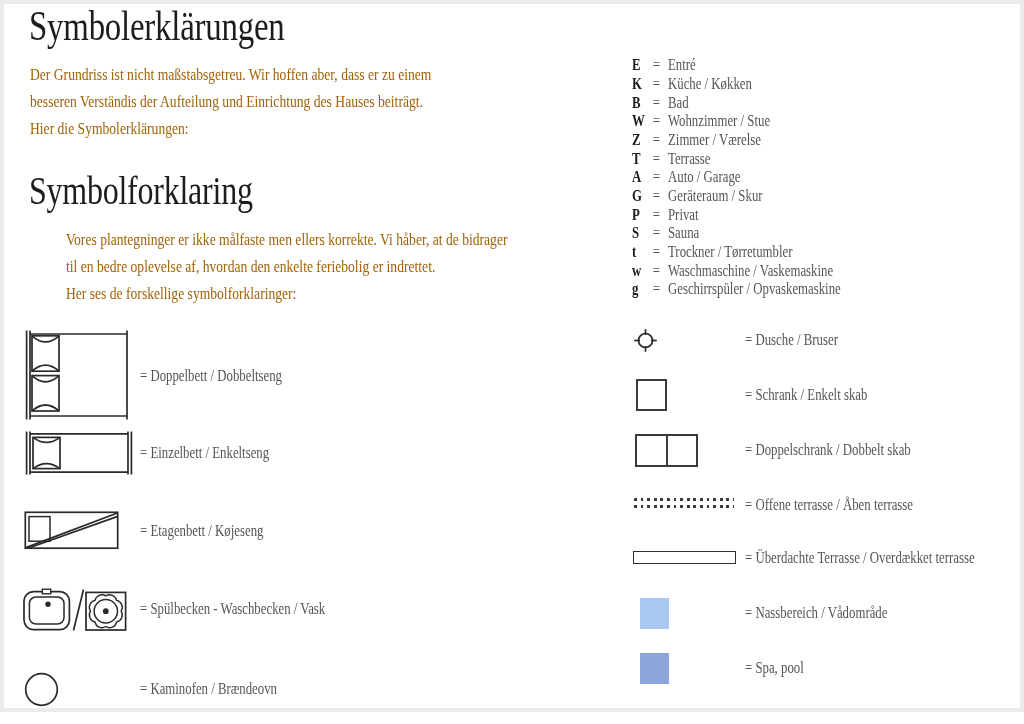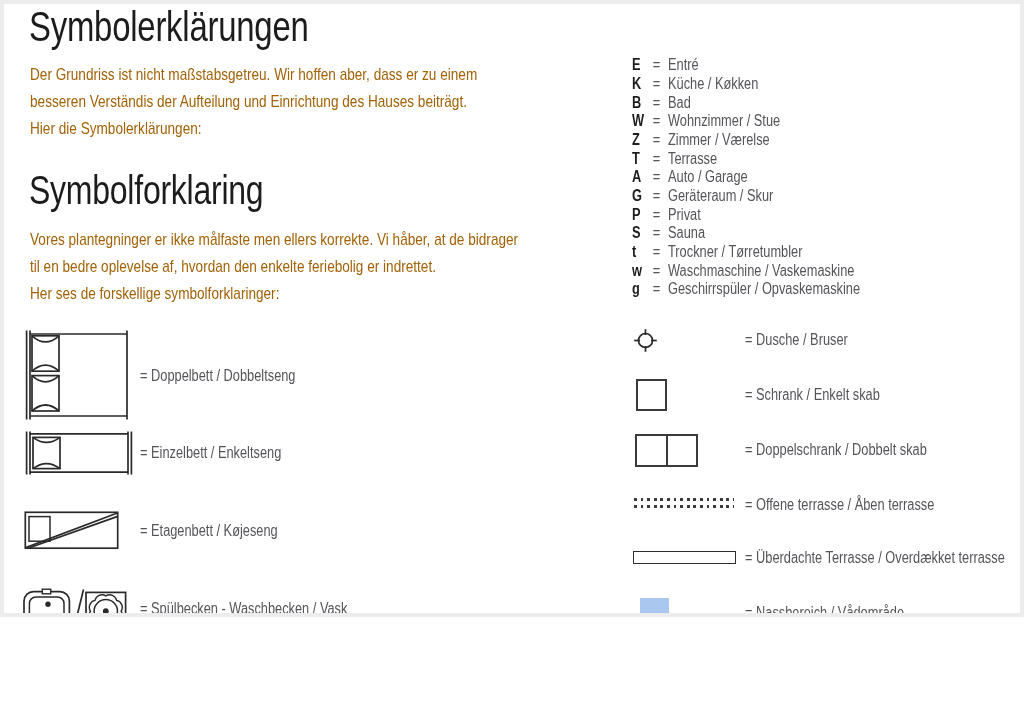--- a/index.html
+++ b/index.html
@@ -1,32 +1,32 @@
 <!DOCTYPE html>
 <html><head>
 <meta charset="utf-8">
 <style>
   html,body{margin:0;padding:0;background:#ffffff;}
   .page{
-    position:relative;width:1024px;height:617px;background:#fff;overflow:hidden;
-    font-family:Liberation Sans, sans-serif;color:#545559;
+    position:relative;width:1024px;height:712px;background:#fff;overflow:hidden;
+    font-family:Liberation Serif, serif;color:#545559;
   }
   .edge{position:absolute;inset:0;border:4px solid #ececec;pointer-events:none;}
   .h1{
     position:absolute;left:29px;top:1px;font-size:43px;line-height:50px;color:#1c1c1c;
     white-space:nowrap;transform:scaleX(.765);transform-origin:0 0;letter-spacing:-.3px;
   }
   .h2{
     position:absolute;left:29px;top:166px;font-size:41px;line-height:48px;color:#1c1c1c;
     white-space:nowrap;transform:scaleX(.78);transform-origin:0 0;letter-spacing:-.3px;
   }
   .para{position:absolute;left:30px;font-size:17px;color:#a16207;}
   .para .tline{display:block;white-space:nowrap;line-height:27px;transform:scaleX(.8);transform-origin:0 50%;}
   .para-de{top:61px;}
-  .para-dk{top:226px;}
+  .para-dk{top:226px;margin-left:36px;}
 
   .sym{position:absolute;}
   .sym-label{
     position:absolute;font-size:16px;color:#545559;white-space:nowrap;
     transform:translateY(-50%) scaleX(.8);transform-origin:0 50%;line-height:20px;
   }
 
   .abbrev{position:absolute;left:632px;top:56px;transform:scaleX(.8);transform-origin:0 0;}
   .ab-row{display:flex;align-items:center;height:18.67px;font-size:16px;white-space:nowrap;}
   .ab-letter{width:26px;font-weight:700;color:#1d1d1f;}

